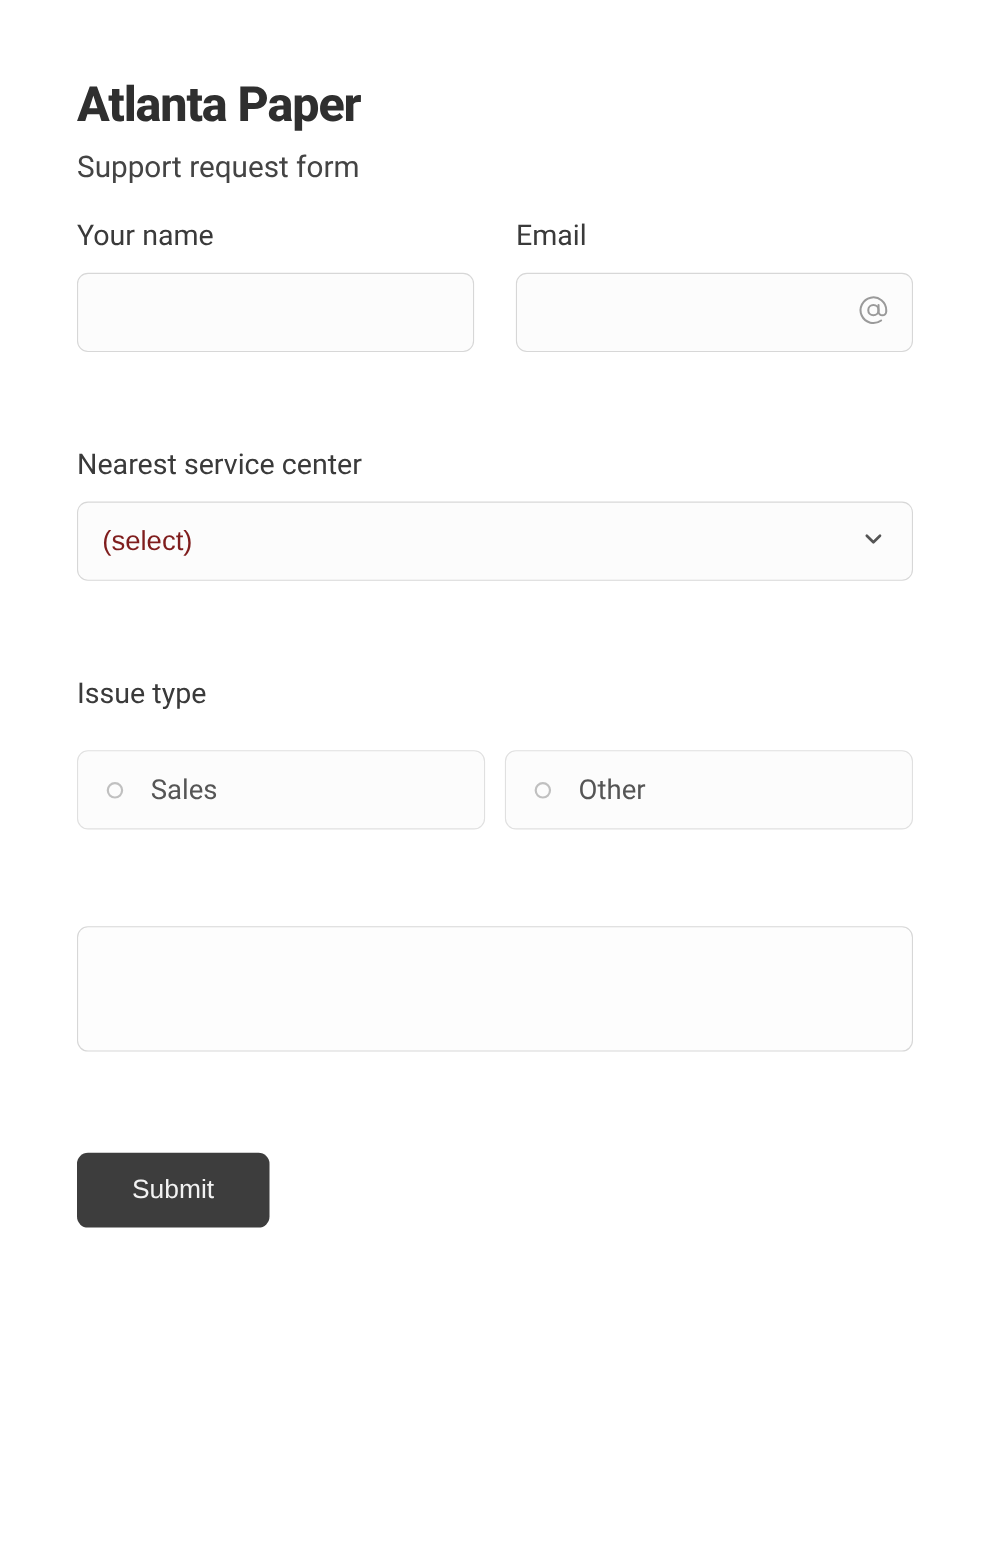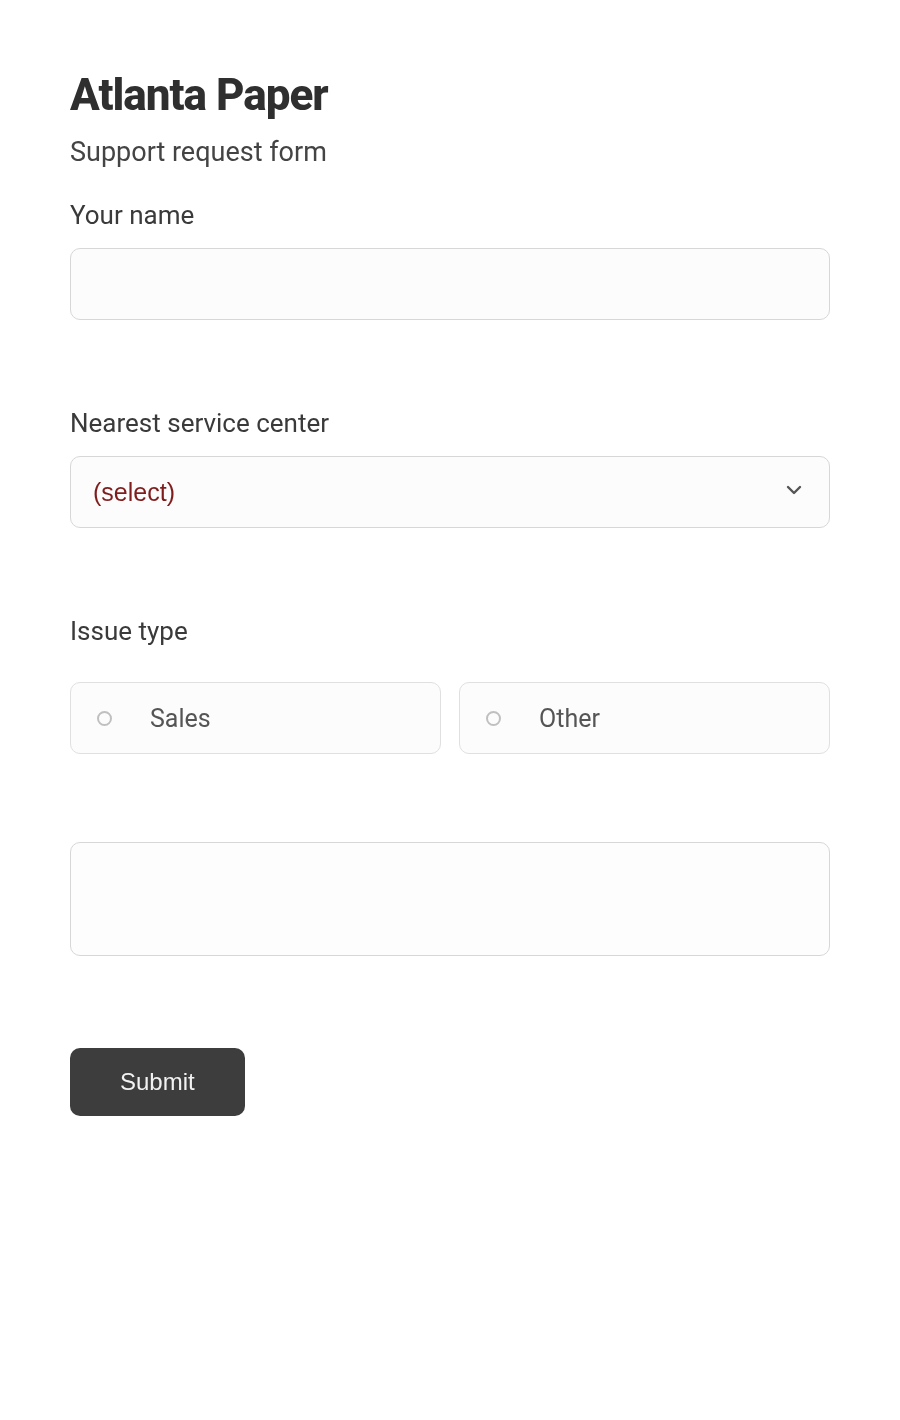--- a/index.html
+++ b/index.html
@@ -103,21 +103,21 @@
   }
   .radio-item {
     height: 72px;
     border: 1px solid #e0e0e0;
     background: #fcfcfc;
     border-radius: 10px;
     display: flex;
     align-items: center;
     padding: 0 26px;
     cursor: pointer;
-    gap: 38px;
+    gap: 25px;
   }
   .radio-bullet {
     width: 15px;
     height: 15px;
     border: 2px solid #c0c0c0;
     border-radius: 50%;
     flex: 0 0 auto;
   }
   .radio-label {
     font-size: 25px;
@@ -156,20 +156,32 @@
 
   <h1 class="heading">Atlanta Paper</h1>
   <div class="subheading">Support request form</div>
 
   <div class="section">
     <div class="row">
       <div class="field">
         <label class="field-label">Your name</label>
         <div class="text-input-wrap">
           <input type="text" class="text-input" value="" style="">
+        </div>
+      </div>
+      <div class="field">
+        <label class="field-label">Email</label>
+        <div class="text-input-wrap">
+          <input type="text" class="text-input" value="" style="">
+          <span class="input-icon-right">
+            <svg width="28" height="28" viewBox="0 0 24 24" fill="none" stroke="currentColor" stroke-width="1.6" stroke-linecap="round" stroke-linejoin="round">
+              <circle cx="12" cy="12" r="4"></circle>
+              <path d="M16 8v5a3 3 0 0 0 6 0v-1a10 10 0 1 0-4 8"></path>
+            </svg>
+          </span>
         </div>
       </div>
     </div>
   </div>
 
   <div class="section tight">
     <div class="field">
       <label class="field-label">Nearest service center</label>
       <div class="select-wrap">
         <button type="button" class="select">

